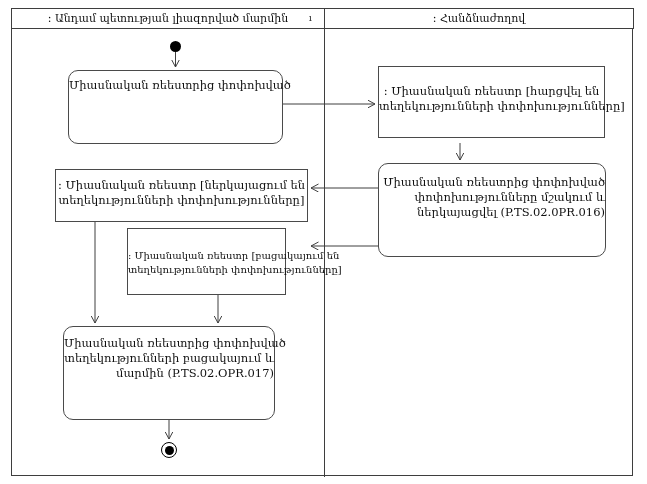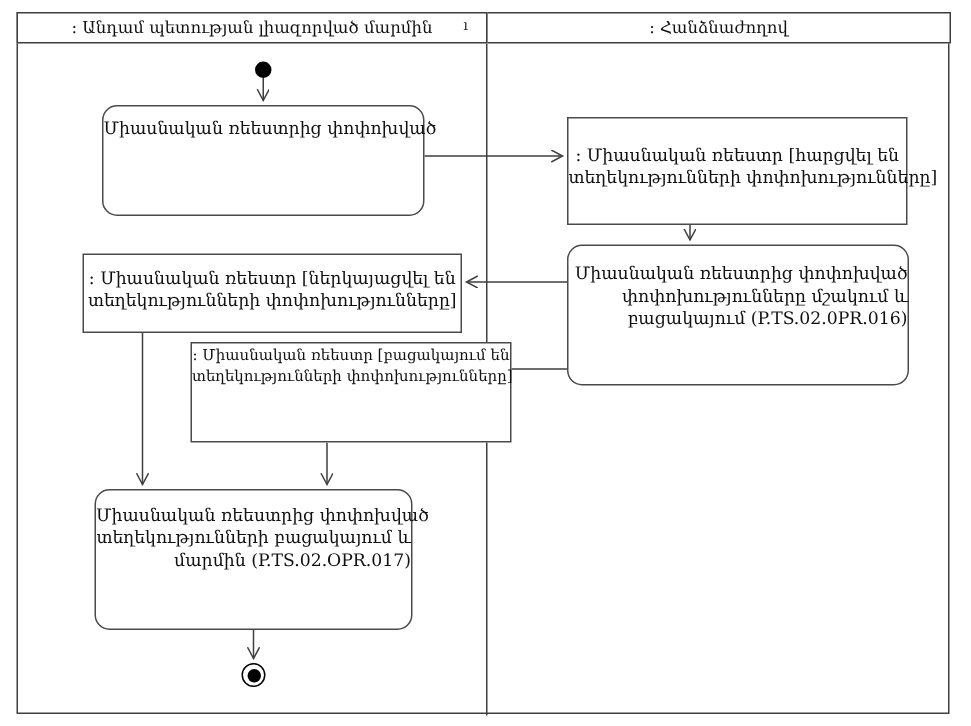--- a/index.html
+++ b/index.html
@@ -15,24 +15,24 @@
     font-size:11px;background:#ffffff;z-index:2;}
   .lane-header.left{left:11px;width:314px;}
   .lane-header.right{left:324px;width:310px;}
   .tick{position:absolute;right:12px;top:3px;font-size:10px;color:#333;}
   .arrows{position:absolute;left:0;top:0;z-index:1;pointer-events:none;}
   .node{position:absolute;background:#ffffff;border:1px solid #4a4a4a;
     box-sizing:border-box;text-align:center;font-size:11.5px;line-height:15px;z-index:2;}
   .action{border-radius:10px;text-align:right;}
   .ln{display:block;white-space:nowrap;}
   #n015{left:68px;top:70px;width:215px;height:74px;padding-top:7px;}
-  #nA{left:378px;top:78px;width:227px;height:72px;padding-top:17px;}
+  #nA{left:378px;top:66px;width:227px;height:72px;padding-top:17px;}
   #n016{left:378px;top:163px;width:228px;height:94px;padding-top:11px;}
   #nL1{left:55px;top:169px;width:253px;height:53px;padding-top:8px;}
-  #nL2{left:127px;top:228px;width:214px;height:67px;padding-top:2px;font-size:10px;line-height:14px;}
+  #nL2{left:127px;top:228px;width:159px;height:67px;padding-top:20px;font-size:10px;line-height:14px;}
   #n017{left:63px;top:326px;width:212px;height:94px;padding-top:9px;}
   .start{position:absolute;left:170px;top:41px;width:11px;height:11px;border-radius:50%;
     background:#000;z-index:2;}
   .final{position:absolute;left:161px;top:442px;width:16px;height:16px;border:1.5px solid #000;
     border-radius:50%;box-sizing:border-box;display:flex;align-items:center;justify-content:center;
     background:#fff;z-index:2;}
   .final .dot{width:9px;height:9px;border-radius:50%;background:#000;}
 </style>
 </head>
 <body>
@@ -75,25 +75,25 @@
   </div>
 
   <div class="node object" id="nA">
     <span class="ln">: Միասնական ռեեստր [հարցվել են</span>
     <span class="ln">տեղեկությունների փոփոխությունները]</span>
   </div>
 
   <div class="node action" id="n016">
     <span class="ln">Միասնական ռեեստրից փոփոխված</span>
     <span class="ln">փոփոխությունները մշակում և</span>
-    <span class="ln">բացակայում (P.TS.02.0PR.016)</span>
+    <span class="ln">ներկայացվել (P.TS.02.0PR.016)</span>
   </div>
 
   <div class="node object" id="nL1">
-    <span class="ln">: Միասնական ռեեստր [ներկայացվել են</span>
+    <span class="ln">: Միասնական ռեեստր [ներկայացում են</span>
     <span class="ln">տեղեկությունների փոփոխությունները]</span>
   </div>
 
   <div class="node object" id="nL2">
     <span class="ln">: Միասնական ռեեստր [բացակայում են</span>
     <span class="ln">տեղեկությունների փոփոխությունները]</span>
   </div>
 
   <div class="node action" id="n017">
     <span class="ln">Միասնական ռեեստրից փոփոխված</span>

